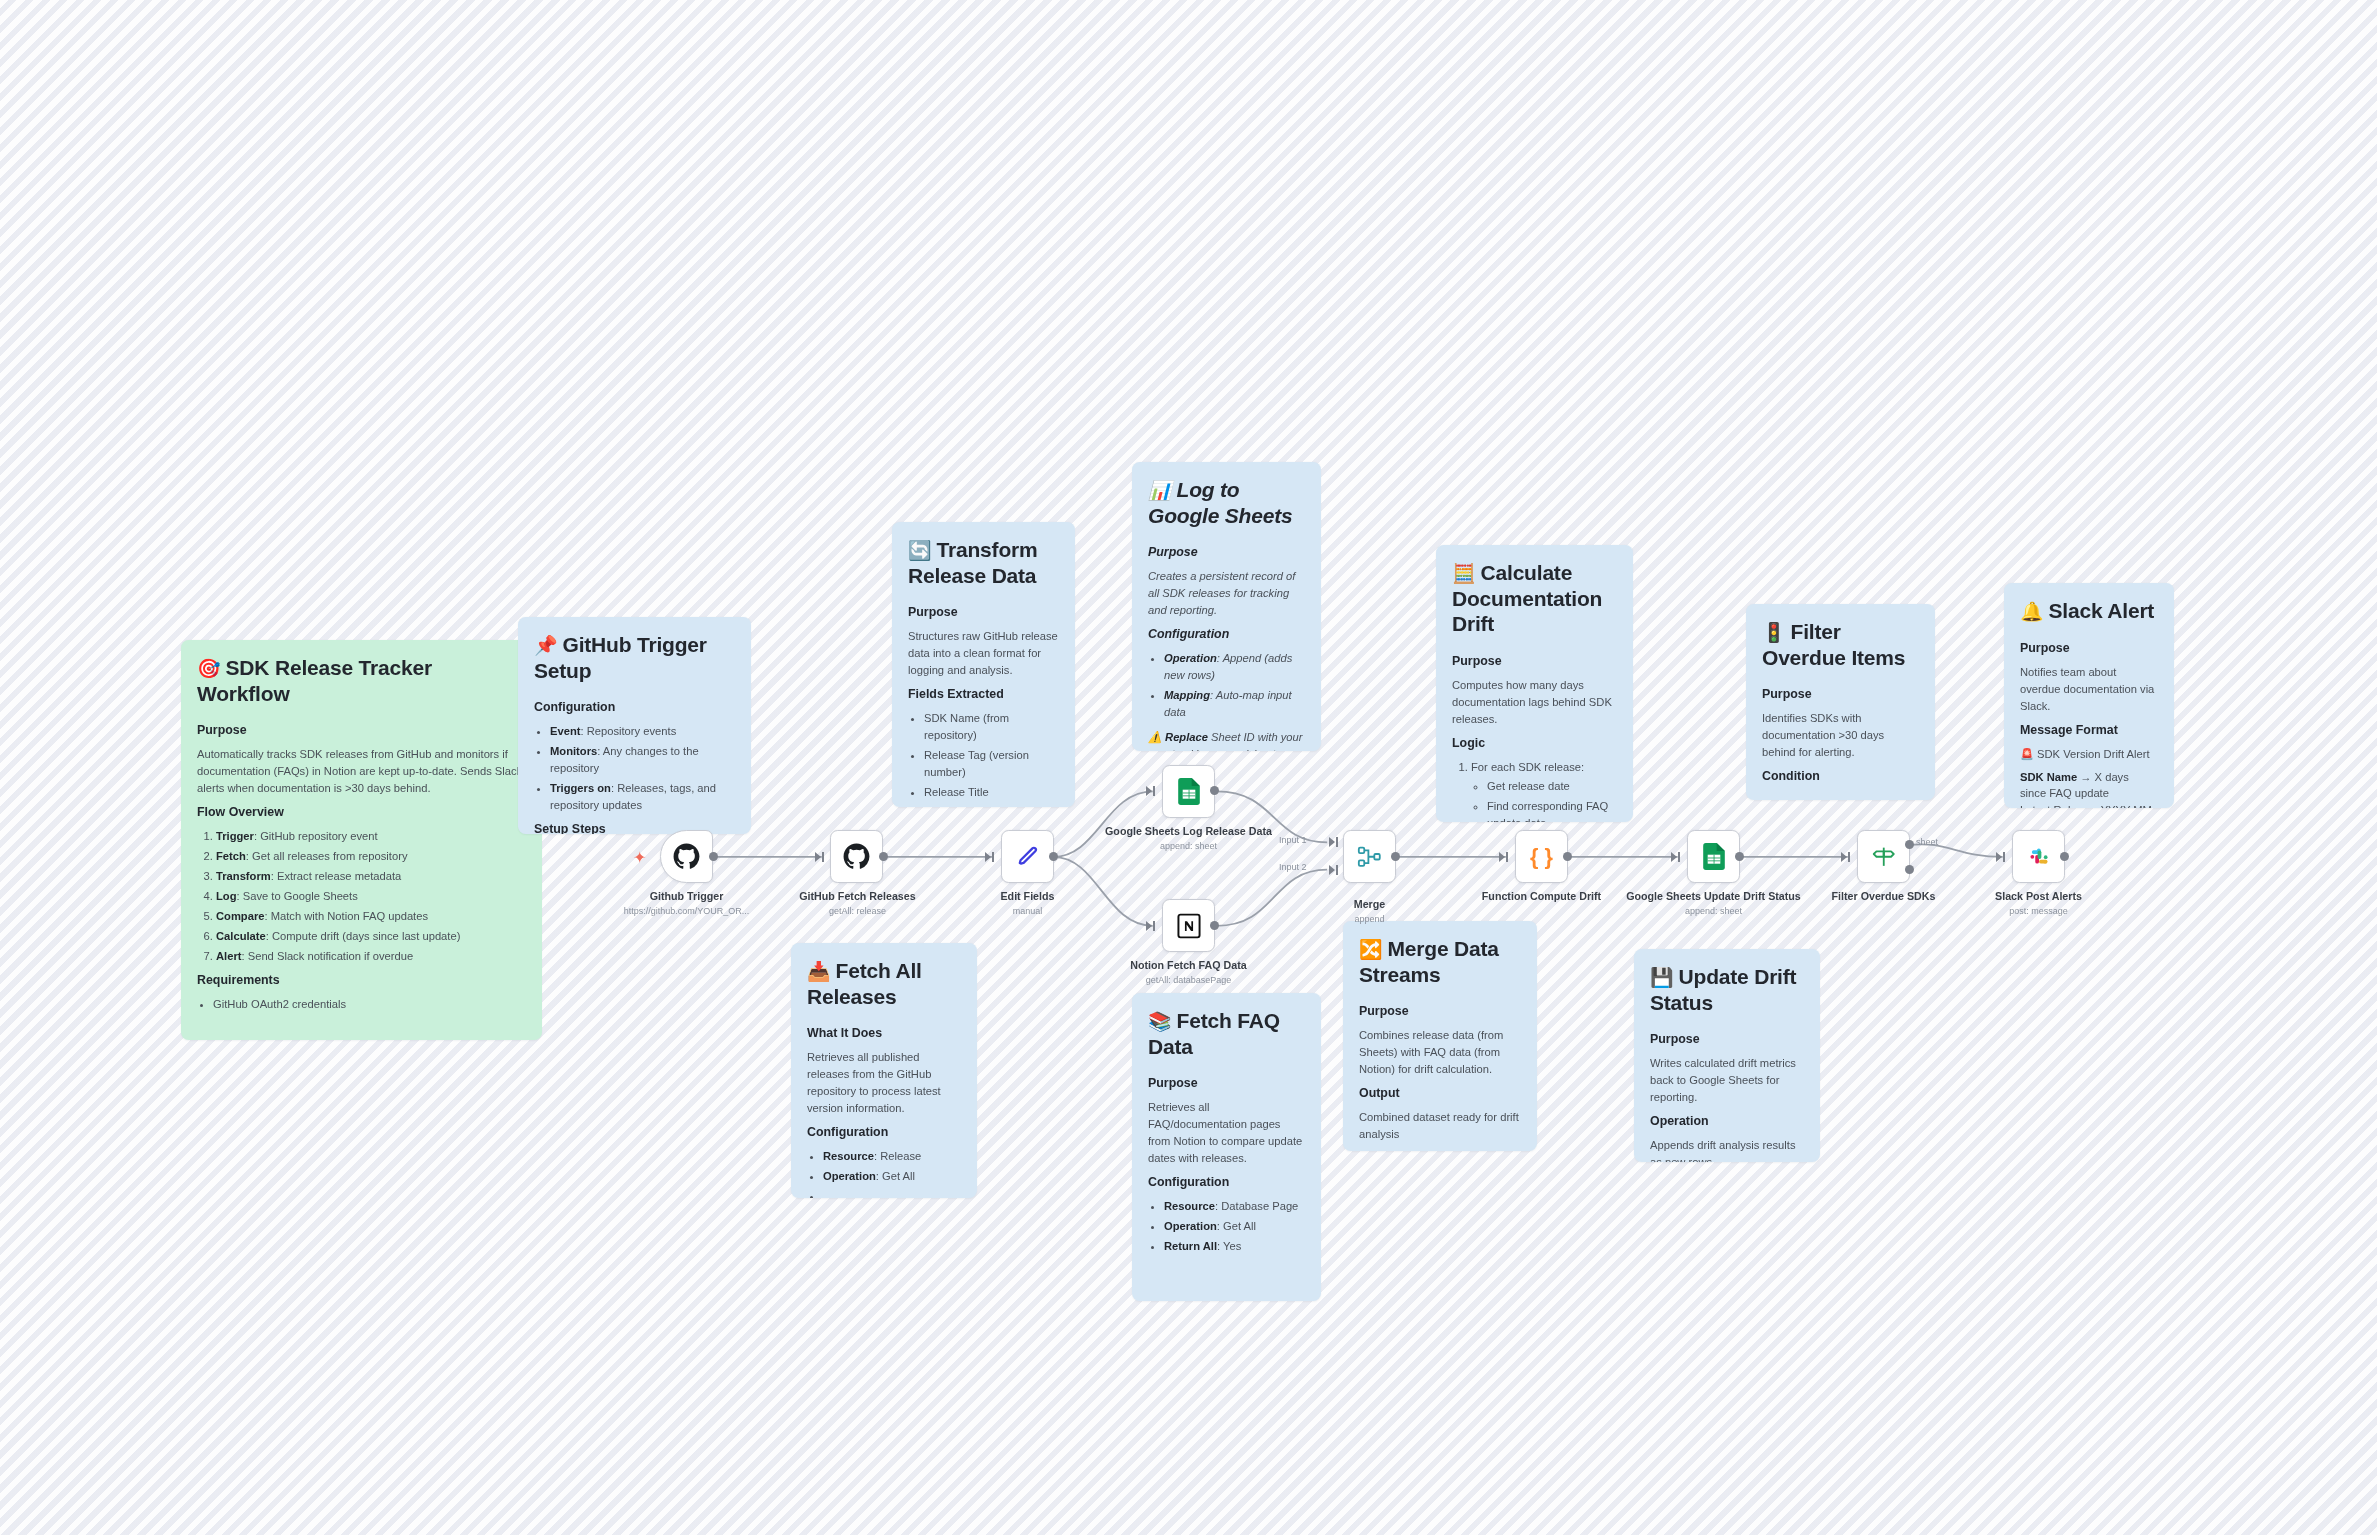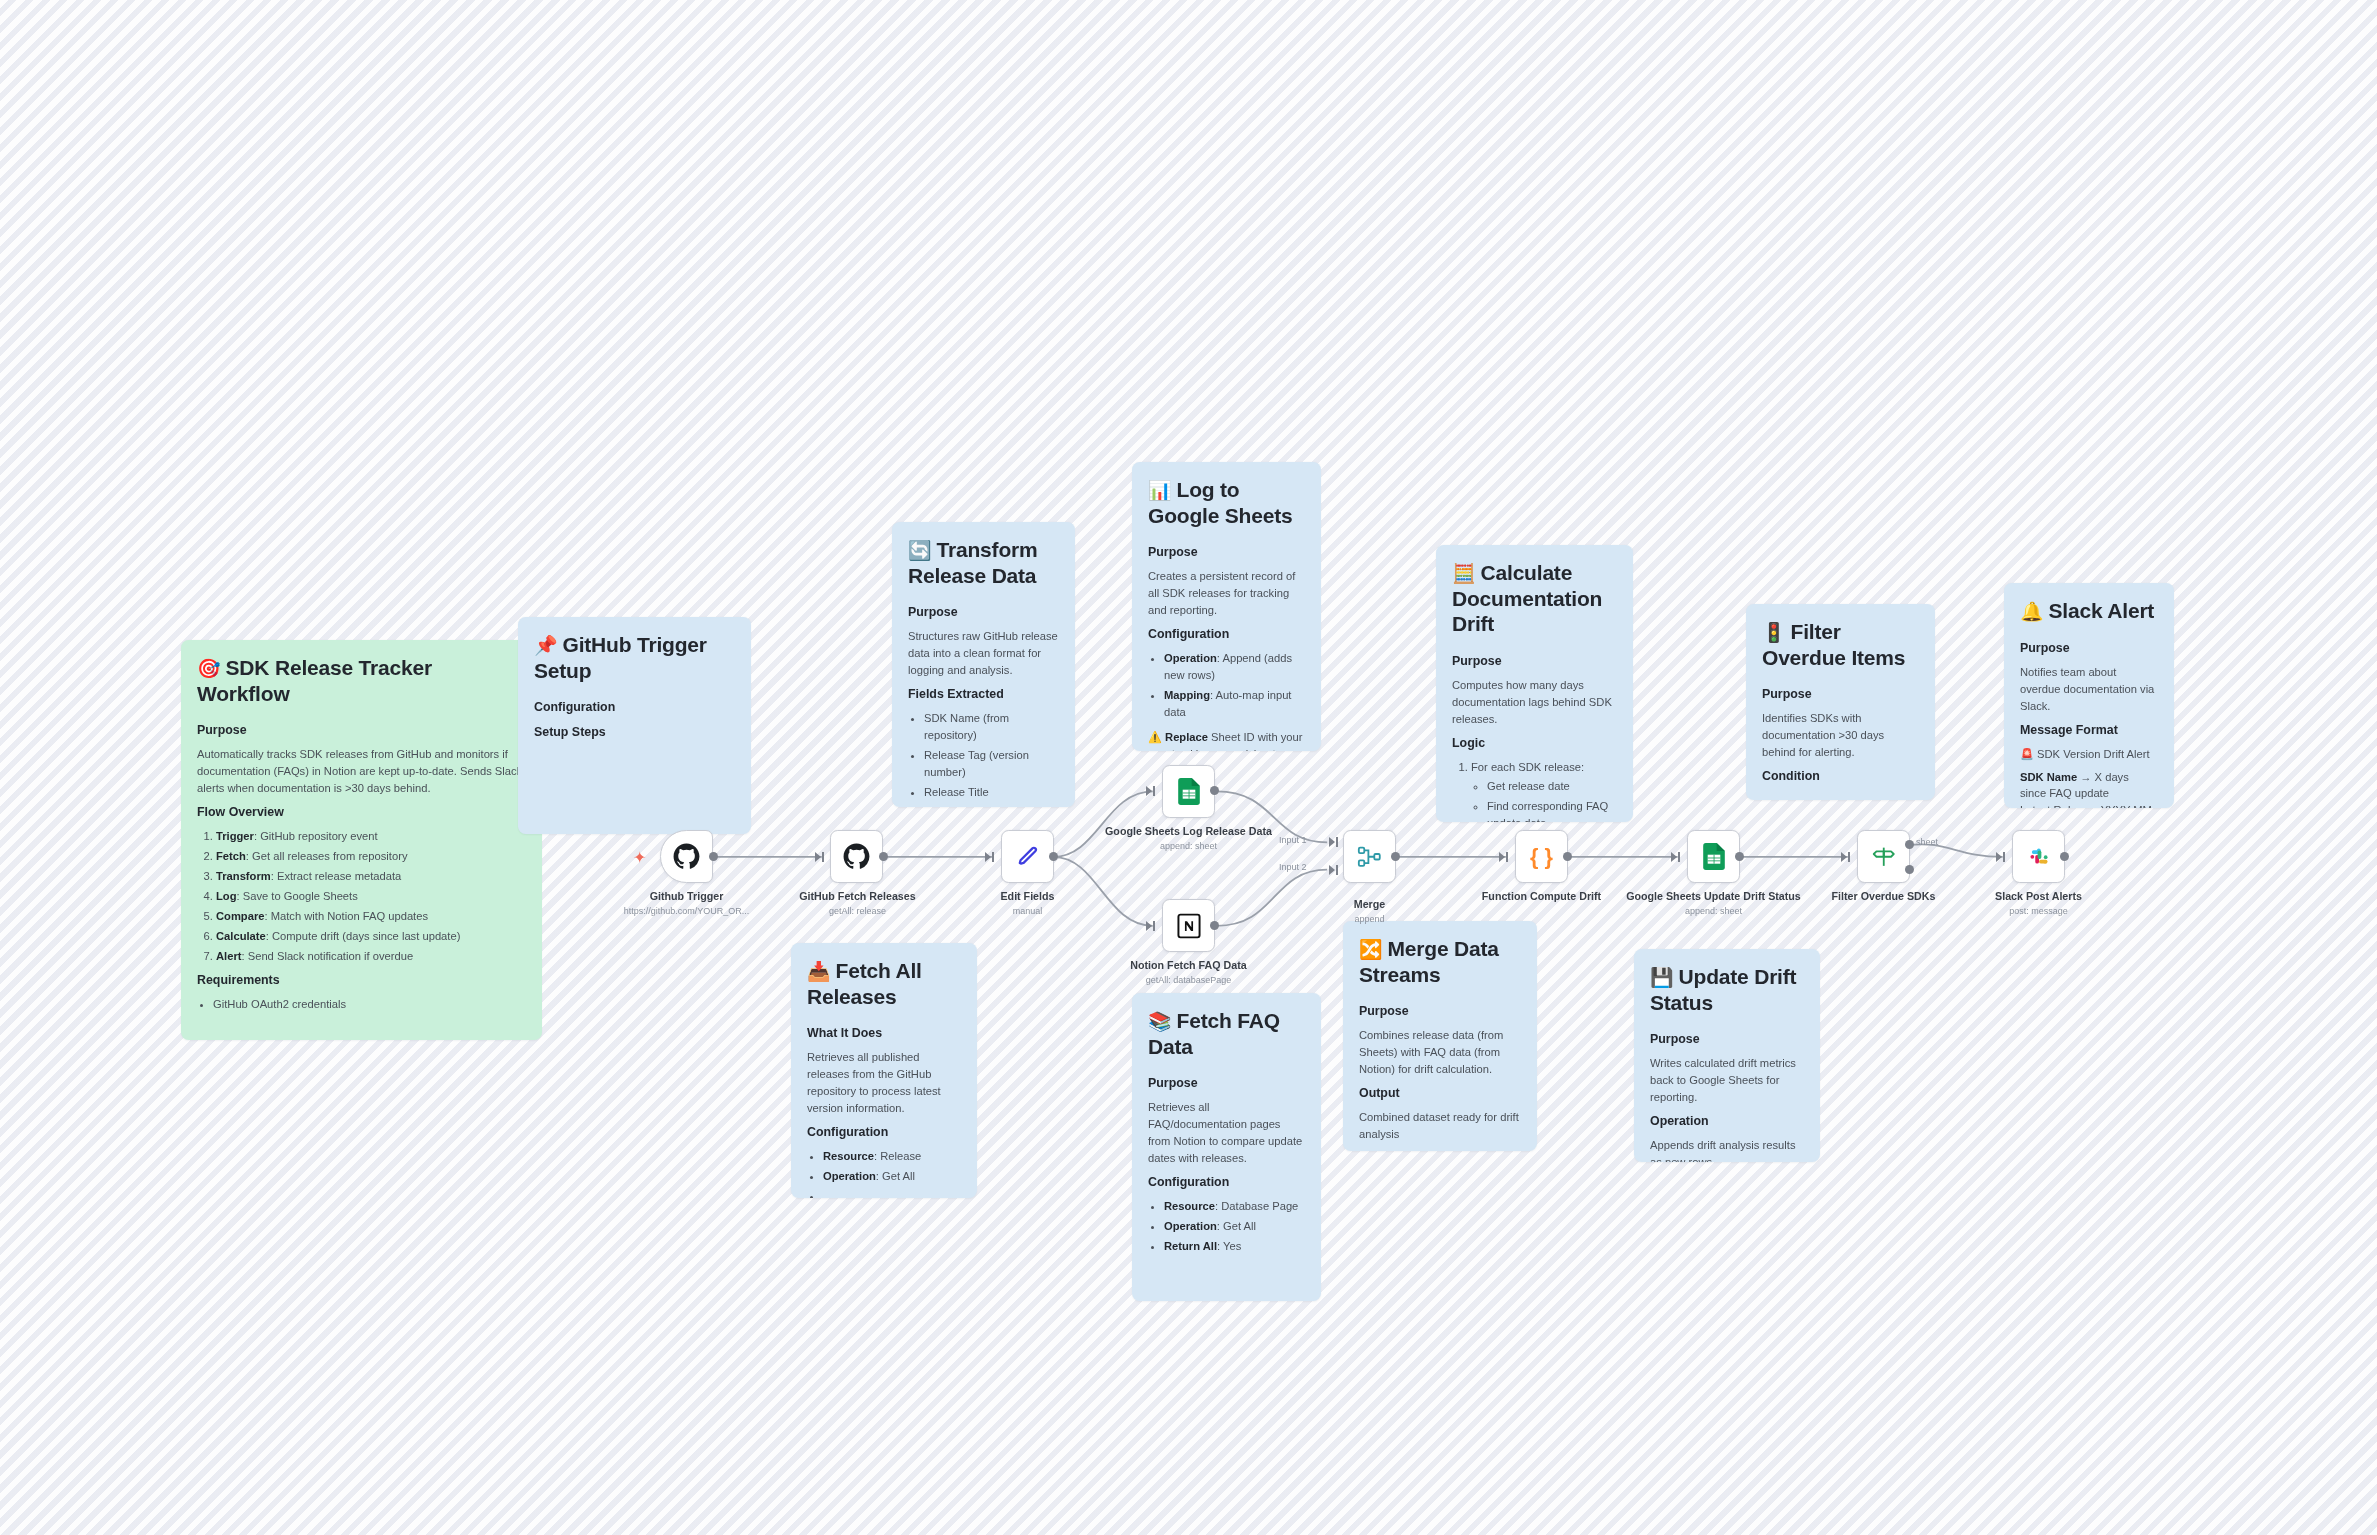--- a/index.html
+++ b/index.html
@@ -167,38 +167,43 @@
     <h2>Requirements</h2>
     <ul>
       <li><span>GitHub OAuth2 credentials</span></li>
 
     </ul>
   </div>
 
   <div class="note" style="left:518px; top:617px; width:233px; height:217px;">
     <h1><span class="emoji">📌</span><span>GitHub Trigger Setup</span></h1>
     <h2>Configuration</h2>
+    <ul>
+      <li><b>Event</b><span>: Repository events</span></li>
+      <li><b>Monitors</b><span>: Any changes to the repository</span></li>
+      <li><b>Triggers on</b><span>: Releases, tags, and repository updates</span></li>
+    </ul>
     <h2>Setup Steps</h2>
 
   </div>
 
   <div class="note" style="left:892px; top:522px; width:183px; height:285px;">
     <h1><span class="emoji">🔄</span><span>Transform Release Data</span></h1>
     <h2>Purpose</h2>
     <p>Structures raw GitHub release data into a clean format for logging and analysis.</p>
     <h2>Fields Extracted</h2>
     <ul>
       <li><span>SDK Name (from repository)</span></li>
       <li><span>Release Tag (version number)</span></li>
       <li><span>Release Title</span></li>
 
     </ul>
   </div>
 
-  <div class="note" style="left:1132px; top:462px; width:189px; height:289px;">
+  <div class="note" style="left:1132px; top:462px; width:189px; height:289px;font-style:italic;">
     <h1><span class="emoji">📊</span><span>Log to Google Sheets</span></h1>
     <h2>Purpose</h2>
     <p>Creates a persistent record of all SDK releases for tracking and reporting.</p>
     <h2>Configuration</h2>
     <ul>
       <li><b>Operation</b><span>: Append (adds new rows)</span></li>
       <li><b>Mapping</b><span>: Auto-map input data</span></li>
     </ul>
     <p class="warn">
       <span>⚠️</span>

